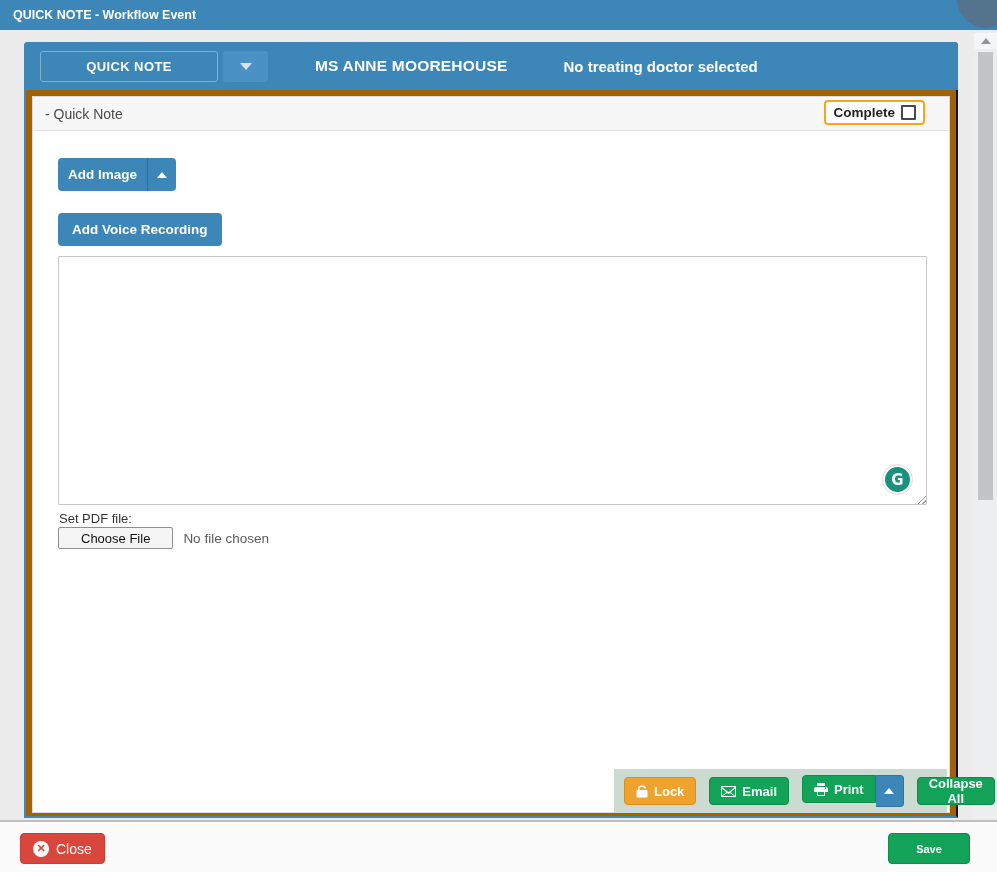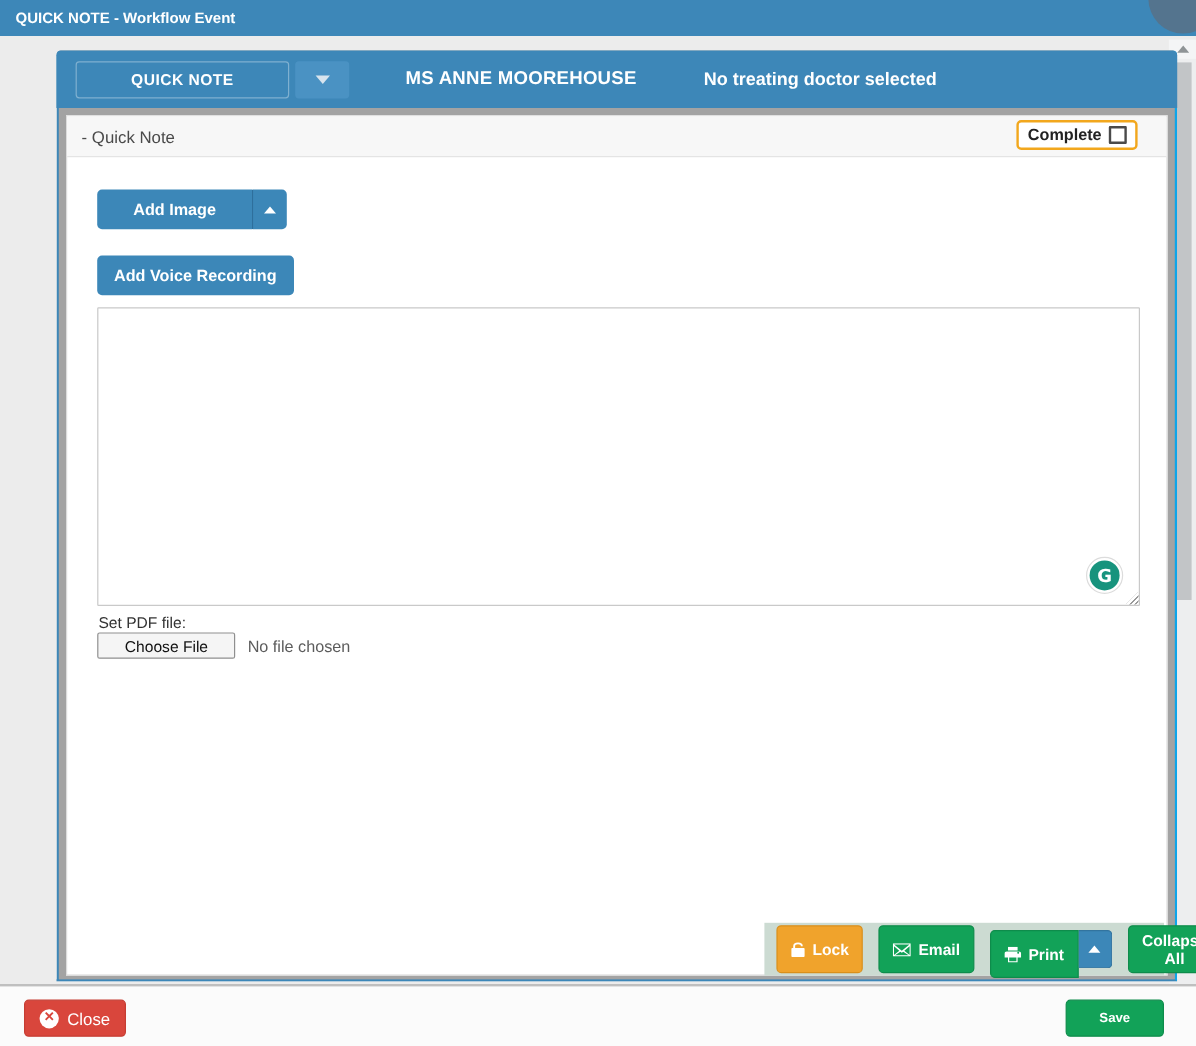--- a/index.html
+++ b/index.html
@@ -41,26 +41,25 @@
   .tri-up-gray { width:0; height:0; border-left:5px solid transparent; border-right:5px solid transparent; border-bottom:6px solid #8f9496; }
   .tri-down-gray { width:0; height:0; border-left:5px solid transparent; border-right:5px solid transparent; border-top:6px solid #8f9496; }
   .sb-thumb {
     position:absolute; left:4px; top:19px; width:15px; height:448px;
     background:#c2c5c7;
   }
 
   
   .dialog {
     position:absolute; left:24px; top:42px; width:934px; height:776px;
-    background:#a3a3a3;
+    background:#a16207;
     border-left:2px solid #3d87b8;
-    border-right:2px solid #0ea5e9;
+    border-right:2px solid #0f172a;
     border-bottom:2px solid #3d87b8;
     border-radius:4px 4px 0 0;
-    margin-left:23px;
   }
   .dialog-header {
     position:absolute; left:-2px; top:0; width:934px; height:48px;
     background:#3d87b8; border-radius:4px 4px 0 0;
     display:flex; align-items:center;
   }
   .notetype-btn {
     margin-left:16px;
     width:178px; height:31px;
     background:transparent; border:1px solid #7fb0d0; border-radius:3px;
@@ -114,21 +113,21 @@
     background:#3c87b8; color:#fff; border:none; border-radius:4px;
     font-family:"Liberation Sans", sans-serif;
     font-size:13.5px; font-weight:600;
     cursor:pointer;
   }
   .add-image-group {
     position:absolute; left:25px; top:61px; height:33px;
     display:flex;
   }
   .add-image-main {
-    height:33px; padding:0 30px; border-radius:4px 0 0 4px;
+    height:33px; padding:0 10px; border-radius:4px 0 0 4px;
     display:flex; align-items:center;
   }
   .add-image-caret {
     height:33px; width:29px; border-radius:0 4px 4px 0;
     border-left:1px solid #2e6f9c;
     display:flex; align-items:center; justify-content:center;
   }
   .caret-up-white { width:0; height:0; border-left:5px solid transparent; border-right:5px solid transparent; border-bottom:6px solid #fff; }
   .add-voice {
     position:absolute; left:25px; top:116px; height:33px; padding:0 14px;
@@ -176,21 +175,21 @@
   .no-file { margin-left:10px; font-size:13.5px; color:#5c5c5c; }
 
   
   .action-strip {
     position:absolute; right:2px; top:672px; left:581px; height:44px;
     background:#ccdbd2;
     display:flex; align-items:center; gap:13px;
     padding:0 8px 0 10px;
   }
   .btn-green, .btn-orange {
-    height:40px; border-radius:4px;
+    height:28px; border-radius:4px;
     color:#fff; font-size:13px; font-weight:700;
     font-family:"Liberation Sans", sans-serif;
     display:flex; align-items:center; justify-content:center; gap:6px;
     padding:0 11px;
     cursor:pointer;
   }
   .btn-green { background:#12a258; border:1px solid #0e8c4b; }
   .btn-orange { background:#f0a32c; border:1px solid #d98f1c; }
   .print-group { display:flex; height:32px; }
   .print-main { border-radius:4px 0 0 4px; }

